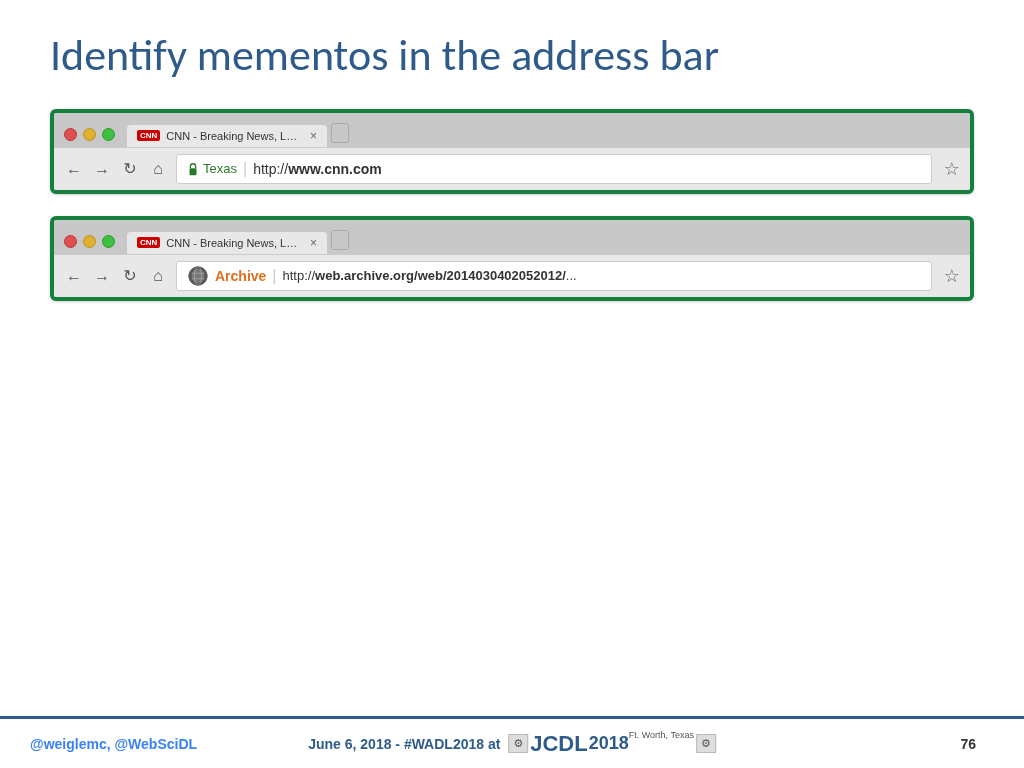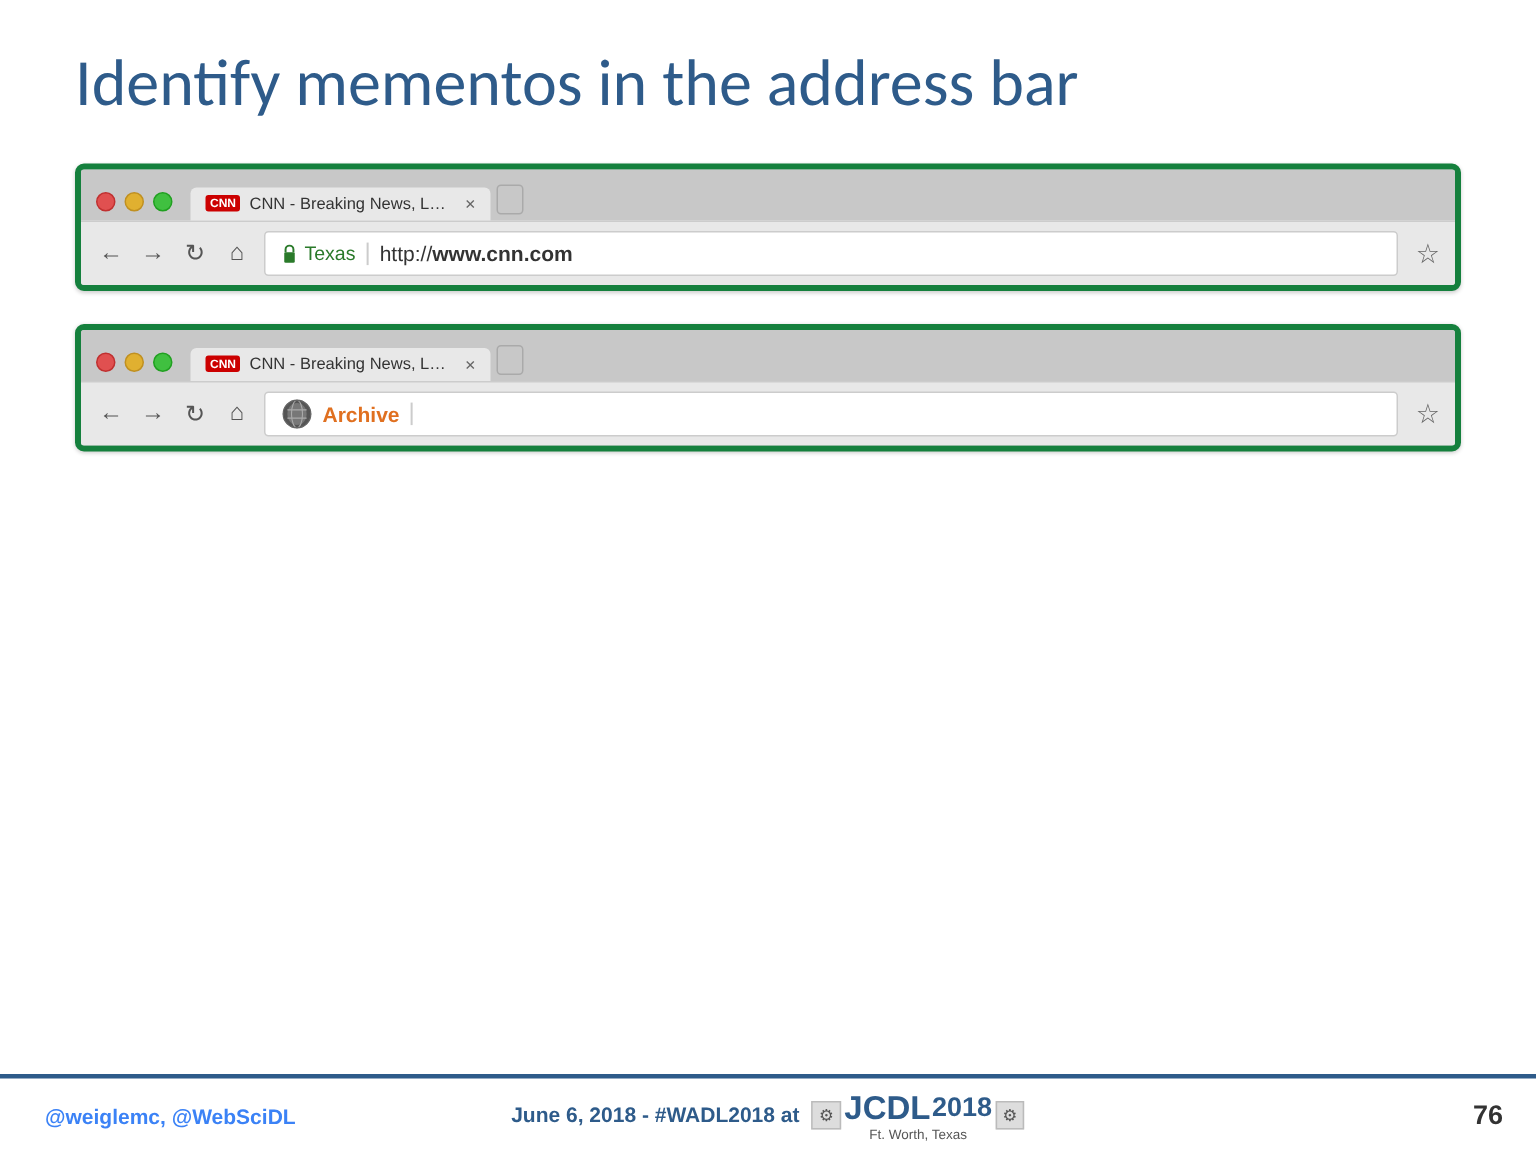--- a/index.html
+++ b/index.html
@@ -290,23 +290,23 @@
     .jcdl-sub {
       font-size: 9px;
       font-family: Arial, sans-serif;
       color: #555;
       text-align: center;
       line-height: 1.1;
     }
 
     .footer-right {
       position: absolute;
-      right: 22px;
-      font-family: Arial, sans-serif;
-      font-size: 18px;
+      right: 48px;
+      font-family: Arial, sans-serif;
+      font-size: 14px;
       font-weight: bold;
       color: #333;
     }
 
     .tab-bar-left {
       display: flex;
       align-items: flex-end;
       height: 100%;
     }
   </style>
@@ -384,35 +384,38 @@
               <circle cx="12" cy="12" r="10" fill="#555" stroke="#333" stroke-width="0.5"></circle>
               <path d="M12 4 C8 4, 5 7.5, 5 12 C5 16.5, 8 20, 12 20 C16 20, 19 16.5, 19 12 C19 7.5, 16 4, 12 4Z" fill="#777"></path>
               <ellipse cx="12" cy="12" rx="4" ry="10" fill="none" stroke="#aaa" stroke-width="0.8"></ellipse>
               <line x1="5" y1="9" x2="19" y2="9" stroke="#aaa" stroke-width="0.8"></line>
               <line x1="5" y1="15" x2="19" y2="15" stroke="#aaa" stroke-width="0.8"></line>
               <circle cx="12" cy="12" r="10" fill="none" stroke="#666" stroke-width="1"></circle>
             </svg>
             <span class="archive-label">Archive</span>
           </div>
           <span class="address-separator">|</span>
+          <span class="archive-url">
+            <span>http://</span><span class="bold-part">web.archive.org/web/20140304020520​12/</span><span>...</span>
+          </span>
         </div>
         <span class="star-btn">☆</span>
       </div>
     </div>
 
 
   </div>
 
   <div class="slide-footer">
     <span class="footer-left">@weiglemc, @WebSciDL</span>
     <div class="footer-center">
       <span class="footer-date">June 6, 2018 - #WADL2018 at</span>
       <div class="jcdl-logo">
         <span class="jcdl-box">⚙</span>
-        <div style="display:flex;flex-direction:column;align-items:center;">
+        <div style="display:flex;flex-direction:row;align-items:flex-start;">
           <div style="display:flex;align-items:center;gap:1px;">
             <span class="jcdl-text">JCDL</span>
             <span style="font-size:18px;font-weight:bold;color:#2e5b8a;font-family:Arial,sans-serif;">2018</span>
           </div>
           <span class="jcdl-sub">Ft. Worth, Texas</span>
         </div>
         <span class="jcdl-box">⚙</span>
       </div>
     </div>
     <span class="footer-right">76</span>

